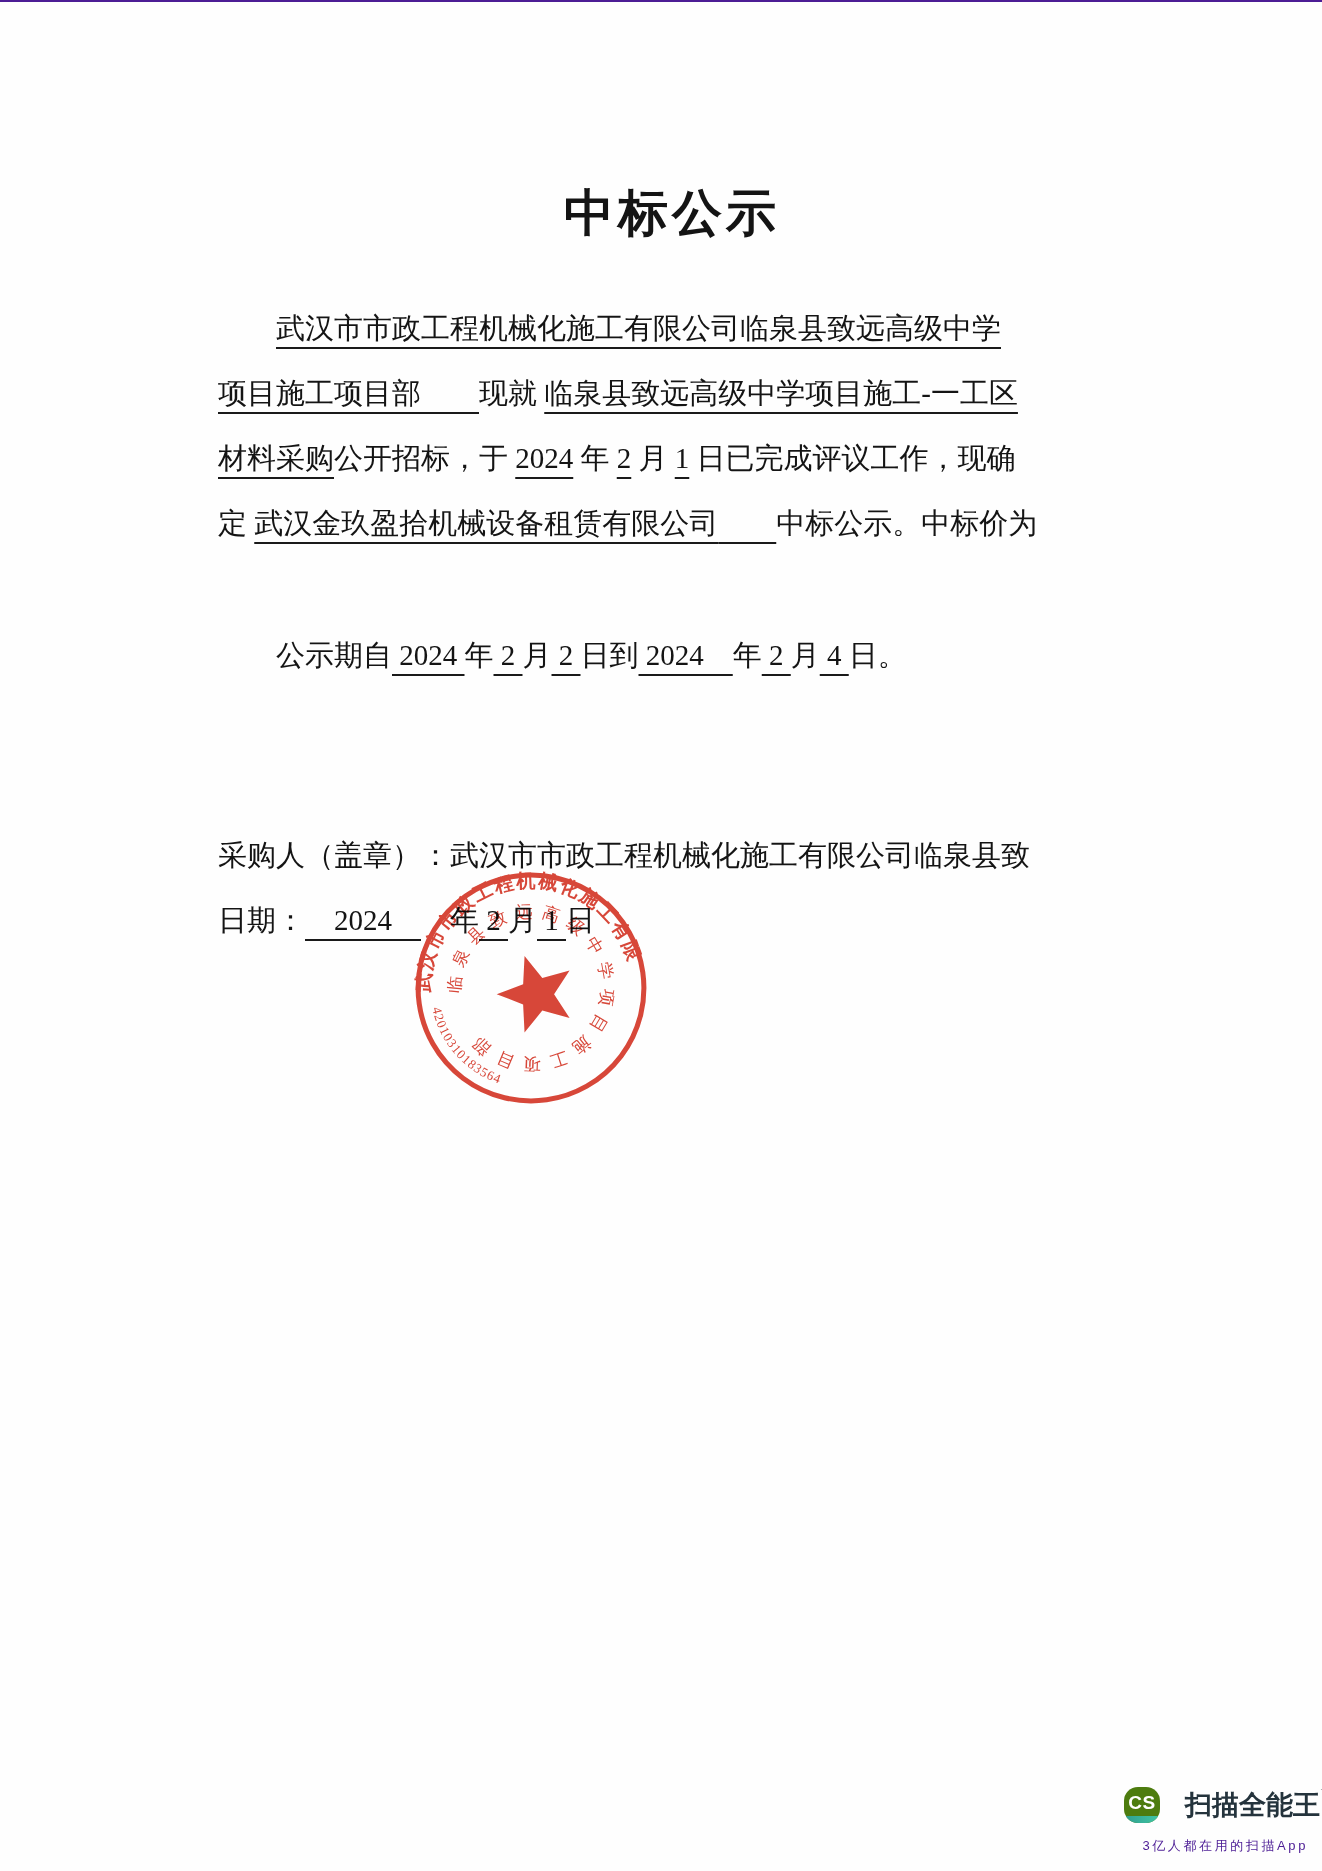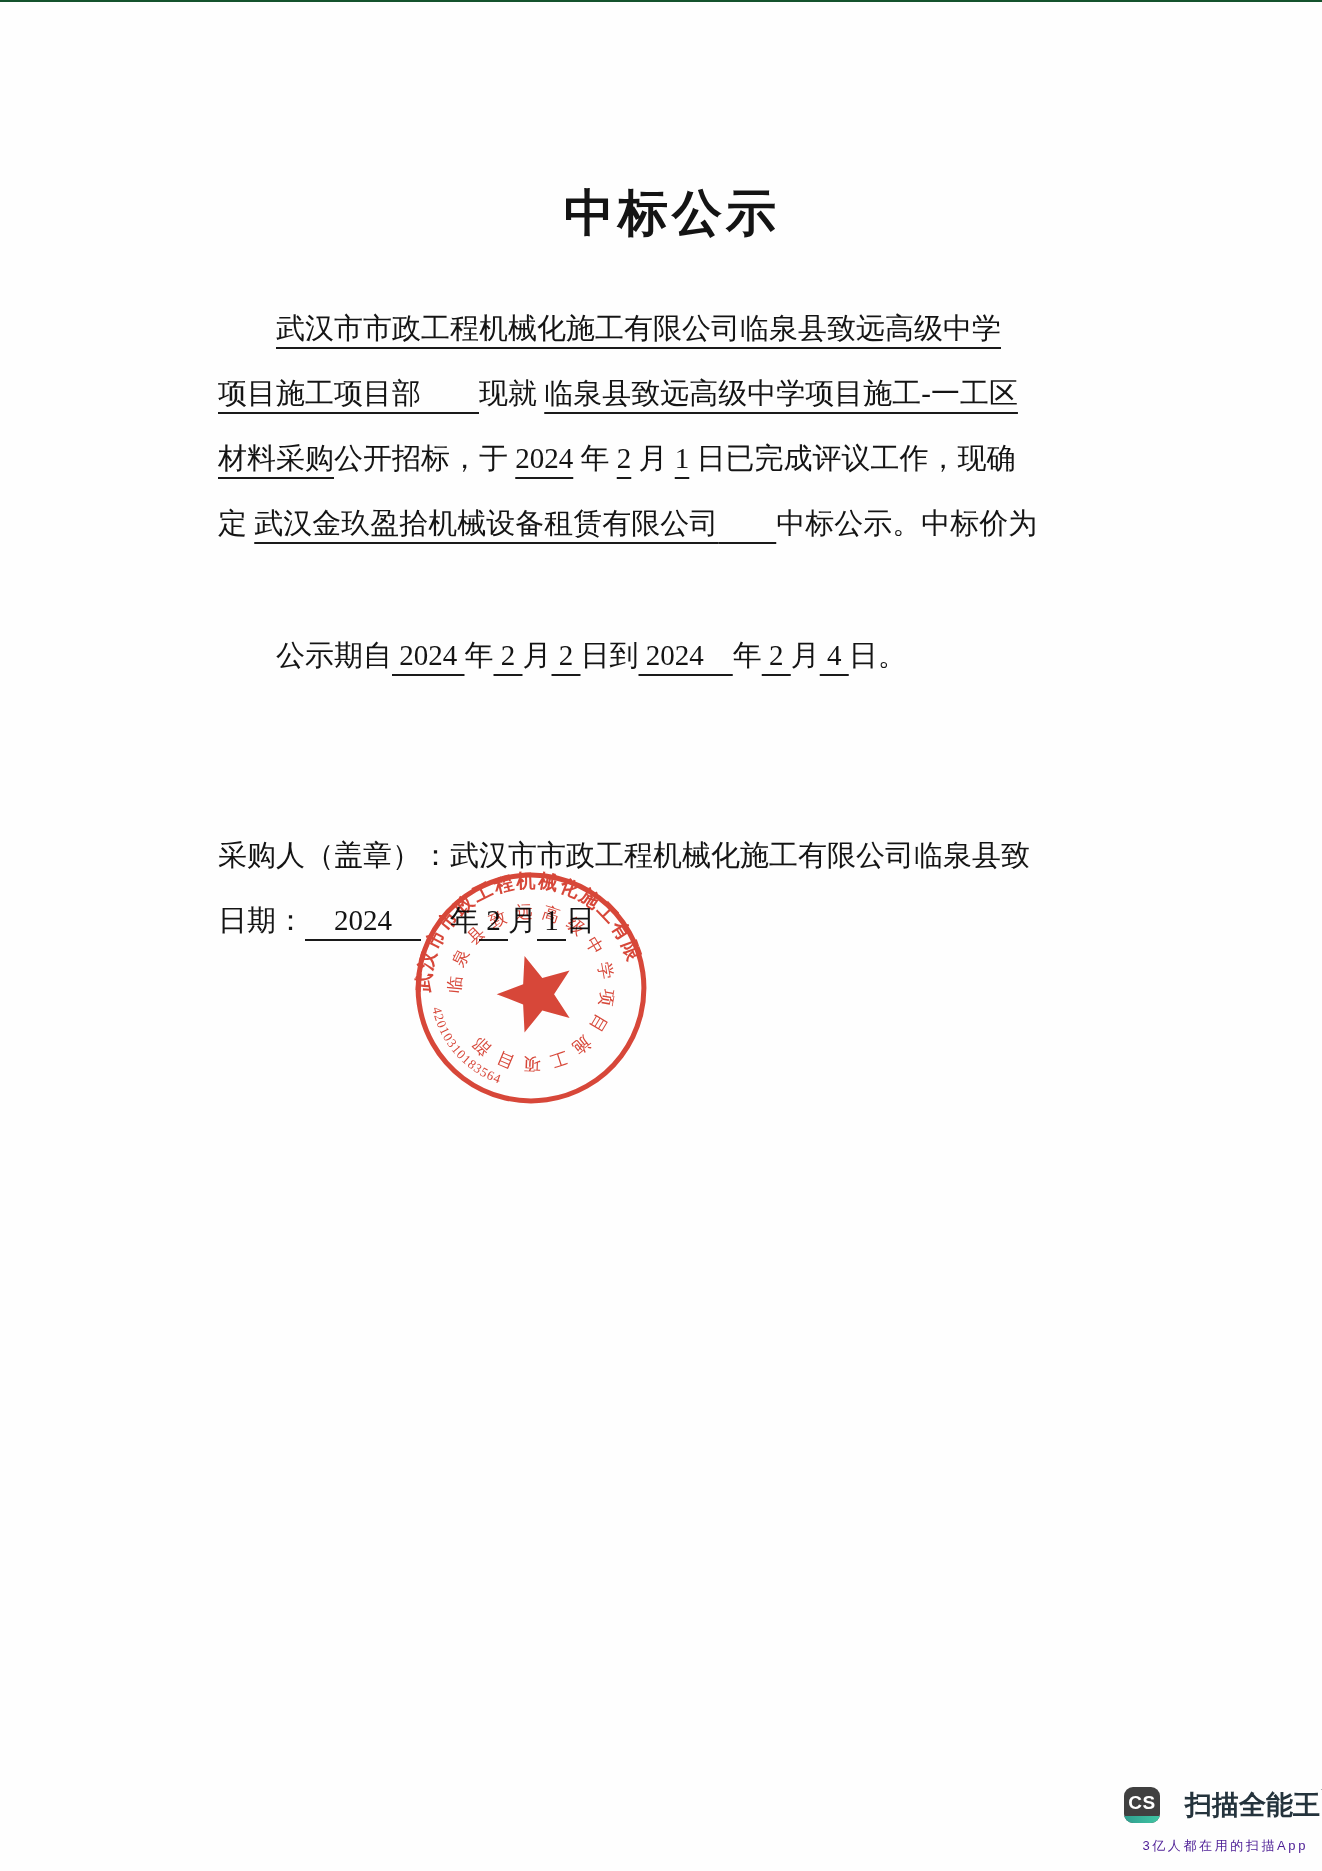--- a/index.html
+++ b/index.html
@@ -3,21 +3,21 @@
 <meta charset="utf-8">
 <title>Document</title>
 <style>
   html,body{margin:0;padding:0;}
   body{
     width:1322px;height:1871px;position:relative;overflow:hidden;
     background:#ffffff;
     font-family:"Liberation Serif","DejaVu Serif",serif;
     color:#141414;
   }
-  .page{position:absolute;inset:0;background:#fefefe;border-top:2px solid #14532d;}
+  .page{position:absolute;inset:0;background:#fefefe;border-top:2px solid #4c1d95;}
   .doc-title{
     position:absolute;top:144px;left:0;width:100%;
     text-align:center;text-indent:22px;
     font-size:50px;font-weight:700;letter-spacing:4px;
   }
   .content{position:absolute;left:204px;top:280px;width:780px;}
   .para{margin:14px;}
   .para.p2{margin-top:67px;}
   .para.p3{margin-top:135px;}
   .line{height:65px;line-height:65px;font-size:29px;white-space:pre;}
@@ -35,21 +35,21 @@
     transform:rotate(-8deg);
     pointer-events:none;
   }
   
   .watermark{
     position:absolute;left:1124px;top:1785px;width:184px;
     font-family:"Liberation Sans","DejaVu Sans",sans-serif;
   }
   .wm-row{display:flex;align-items:center;gap:8px;}
   .wm-logo{
-    width:36px;height:36px;border-radius:9px;background:#404040;
+    width:36px;height:36px;border-radius:14px;background:#4d7c0f;
     position:relative;overflow:hidden;flex:0 0 auto;
     display:flex;align-items:center;justify-content:center;
   }
   .wm-logo .cs{color:#ffffff;font-weight:700;font-size:19px;margin-top:-5px;letter-spacing:.5px;}
   .wm-logo::after{
     content:"";position:absolute;left:0;right:0;bottom:0;height:7px;
     background:linear-gradient(90deg,#2f9e8f,#41c6a4);
   }
   .wm-name{font-size:27px;font-weight:700;color:#24333c;white-space:nowrap;margin-left:17px;}
   .wm-tm{font-size:10px;vertical-align:top;font-weight:400;color:#5a676e;}

